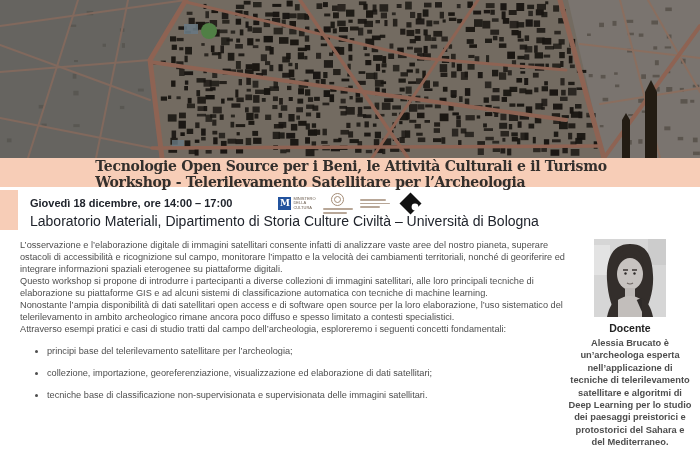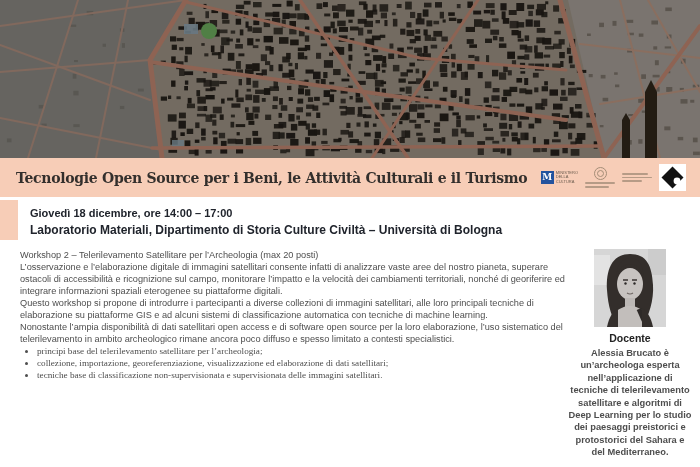--- a/index.html
+++ b/index.html
@@ -5,22 +5,22 @@
   html,body{margin:0;padding:0;}
   body{
     width:700px;height:467px;overflow:hidden;background:#ffffff;
     font-family:"Liberation Sans",sans-serif;position:relative;
   }
   
   .map{position:relative;width:700px;height:158px;background:#8b8279;}
   .map svg{display:block;}
   
   .banner{
-    height:39px;background:var(--banner_bg,#f7cdb7);
-    display:flex;align-items:center;padding:0 14px 0 16px;box-sizing:border-box;
+    height:29px;background:var(--banner_bg,#f7cdb7);
+    display:flex;align-items:center;padding:0 14px 0 16px;box-sizing:border-box;flex-direction:column;
   }
   .banner-titles{flex:1;min-width:0;}
   .banner-title{
     font-family:"DejaVu Serif","Liberation Serif",serif;font-weight:bold;
     font-size:14px;line-height:16px;color:var(--banner_text,#332f2c);
     letter-spacing:-0.3px;white-space:nowrap;
   }
   .banner-logos{display:flex;align-items:center;gap:7px;flex:0 0 auto;}
   .logo-mic{display:flex;align-items:center;gap:2px;}
   .mic-square{
@@ -33,28 +33,28 @@
   .seal-circle{width:13px;height:13px;border-radius:50%;border:1.2px solid #a58d77;box-sizing:border-box;
     display:flex;align-items:center;justify-content:center;}
   .seal-dot{width:5px;height:5px;border-radius:50%;border:1px solid #a58d77;}
   .seal-bars,.textblock{display:flex;flex-direction:column;gap:1.5px;}
   .bar{height:1.8px;background:#a08a75;opacity:.75;border-radius:1px;}
   .logo-diamond{width:27px;height:27px;background:#ffffff;display:flex;align-items:center;justify-content:center;}
   
   .event-row{position:relative;padding:8px 0 0 30px;height:44px;box-sizing:border-box;}
   .accent-block{position:absolute;left:0;top:3px;width:18px;height:40px;background:var(--accent,#f7cdb7);}
   .event-dt{font-weight:bold;font-size:11px;color:#20242c;margin:2px 0 4px 0;}
-  .event-loc{font-weight:bold;font-size:12px;color:#20242c;}
+  .event-loc{font-weight:normal;font-size:14px;color:#20242c;}
   
   .content{display:flex;padding:8px 8px 0 20px;box-sizing:border-box;}
   .desc{width:548px;font-size:9.2px;line-height:12px;color:var(--body_text,#4e4e4e);}
   .desc .para{margin:0;}
   .desc-heading{margin:0 0 0 0;}
   ul.points{margin:0;padding:0 0 0 17px;list-style:disc;}
-  ul.points li{margin:0;padding:0;font-family:Liberation Serif, serif;}
+  ul.points li{margin:10px;padding:0;}
   .speaker{width:124px;margin-left:auto;text-align:center;}
   .photo{width:72px;height:78px;margin:0 auto;}
   .photo svg{display:block;}
   .role{font-weight:bold;font-size:10.5px;color:#232323;margin:5px 0 3px 0;}
   .bio{font-size:9.3px;line-height:12.4px;color:#4e4e4e;font-weight:bold;}
 </style>
 </head>
 <body>
 
 <div class="map">
@@ -762,20 +762,21 @@
       <path d="M622,158 L622,120 L626,113 L630,120 L630,158 Z"></path>
       <path d="M645,158 L645,92 L651,80 L657,92 L657,158 Z"></path>
     </g>
     <rect width="700" height="158" fill="rgba(32,28,26,0.24)"></rect>
   </svg>
 </div>
 
 <div class="banner">
   <div class="banner-titles">
     <div class="banner-title">Tecnologie Open Source per i Beni, le Attività Culturali e il Turismo</div>
+    <div class="banner-title">Workshop - Telerilevamento Satellitare per l’Archeologia</div>
   </div>
   <div class="banner-logos">
     <div class="logo-mic">
       <div class="mic-square">M</div>
       <div class="mic-text">
         <div>MINISTERO</div>
         <div>DELLA</div>
         <div>CULTURA</div>
       </div>
     </div>
@@ -809,25 +810,25 @@
 <div class="event-row">
   <div class="accent-block"></div>
   <div>
     <div class="event-dt">Giovedì 18 dicembre, ore 14:00 – 17:00</div>
     <div class="event-loc">Laboratorio Materiali, Dipartimento di Storia Culture Civiltà – Università di Bologna</div>
   </div>
 </div>
 
 <div class="content">
   <div class="desc">
-    <div class="desc-heading">Workshop 2 – Telerilevamento Satellitare per l’Archeologia (max 20 posti)</div>
     <div>
         <div class="para">L’osservazione e l’elaborazione digitale di immagini satellitari consente infatti di analizzare vaste aree del nostro pianeta, superare ostacoli di accessibilità e ricognizione sul campo, monitorare l’impatto e la velocità dei cambiamenti territoriali, nonché di georiferire ed integrare informazioni spaziali eterogenee su piattaforme digitali.</div>
         <div class="para">Questo workshop si propone di introdurre i partecipanti a diverse collezioni di immagini satellitari, alle loro principali tecniche di elaborazione su piattaforme GIS e ad alcuni sistemi di classificazione automatica con tecniche di machine learning.</div>
         <div class="para">Nonostante l’ampia disponibilità di dati satellitari open access e di software open source per la loro elaborazione, l’uso sistematico del telerilevamento in ambito archeologico rimane ancora poco diffuso e spesso limitato a contesti specialistici.</div>
+        <div class="para">Attraverso esempi pratici e casi di studio tratti dal campo dell’archeologia, esploreremo i seguenti concetti fondamentali:</div>
       </div>
     <ul class="points">
         <li>principi base del telerilevamento satellitare per l’archeologia;</li>
         <li>collezione, importazione, georeferenziazione, visualizzazione ed elaborazione di dati satellitari;</li>
         <li>tecniche base di classificazione non-supervisionata e supervisionata delle immagini satellitari.</li>
       </ul>
   </div>
   <aside class="speaker">
     <div class="photo">
       <svg width="72" height="78" viewBox="0 0 72 78">

